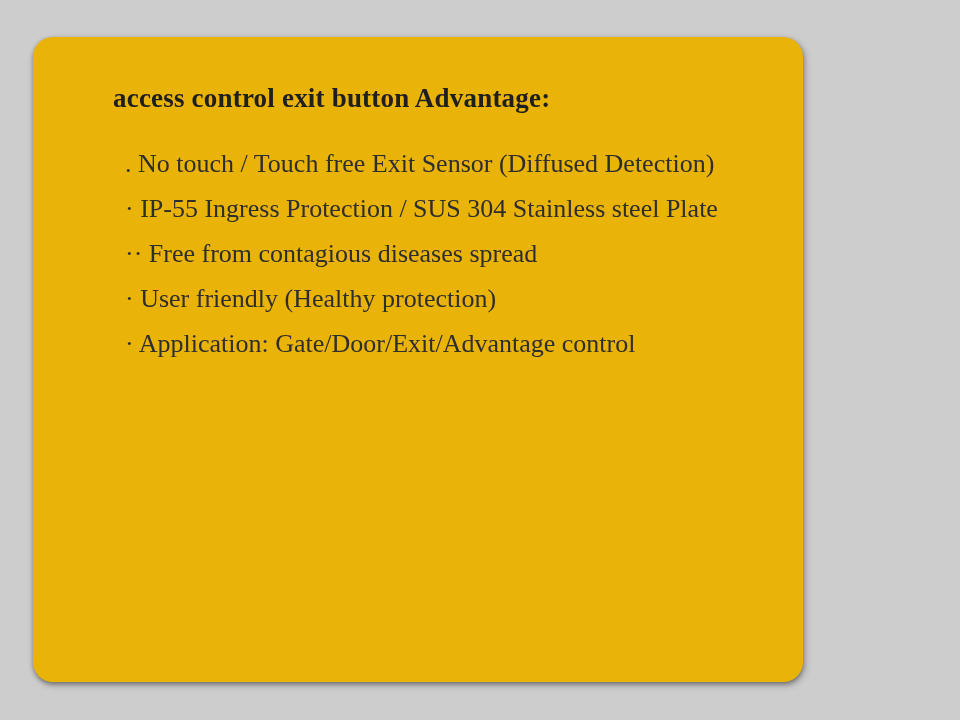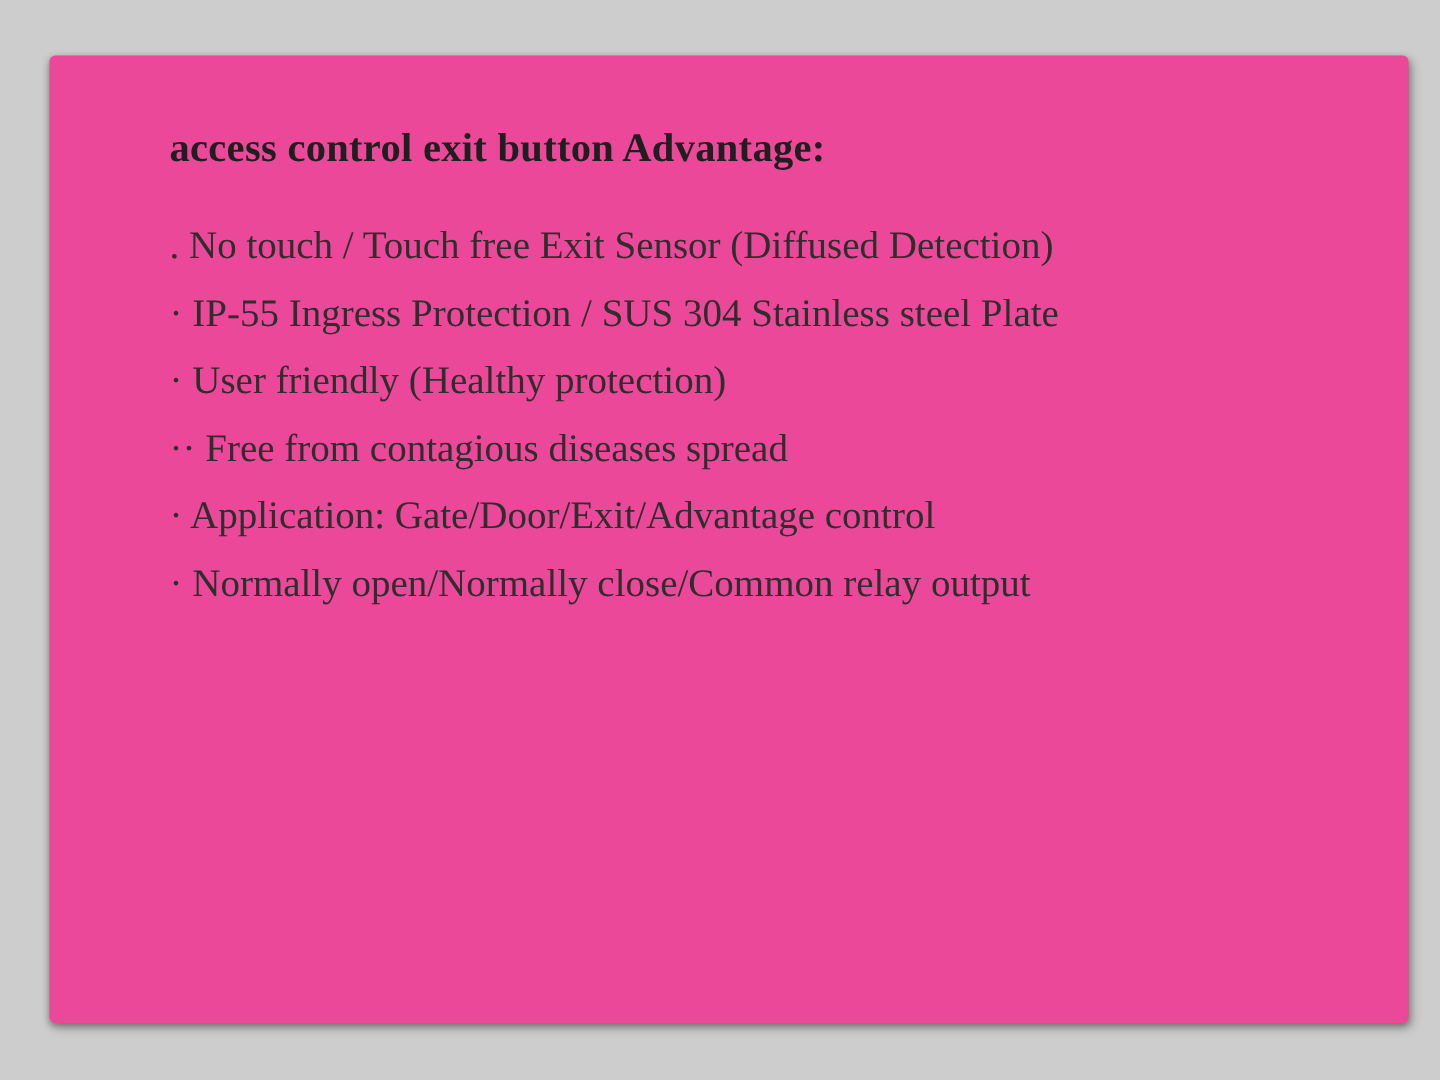--- a/index.html
+++ b/index.html
@@ -11,54 +11,53 @@
     height: 720px;
     background: #cdcdcd;
     font-family: "Liberation Serif", serif;
     position: relative;
     overflow: hidden;
   }
   .slide-card {
     position: absolute;
     left: 33px;
     top: 37px;
-    width: 906px;
+    width: 770px;
     height: 645px;
-    background: #ec4899;
-    border-radius: 4px;
+    background: #eab308;
+    border-radius: 20px;
     box-shadow: 0 2px 4px rgba(0,0,0,0.30), 2px 3px 7px rgba(0,0,0,0.25);
     box-sizing: border-box;
     padding: 44px 40px 0 80px;
   }
   .slide-title {
     font-size: 27px;
     font-weight: bold;
     color: #1f1f1f;
     line-height: 34px;
     margin: 0 0 26px 0;
     letter-spacing: 0.2px;
   }
   .bullet-list {
-    margin: 0;
+    margin: 12px;
     padding: 0;
     list-style: none;
   }
   .bullet-line {
     font-size: 26px;
     line-height: 45px;
     color: #2e2e2e;
     white-space: nowrap;
   }
 </style>
 </head>
 <body>
 
 <div class="slide-card">
   <h1 class="slide-title">access control exit button Advantage:</h1>
   <ul class="bullet-list">
     <li class="bullet-line">. No touch / Touch free Exit Sensor (Diffused Detection)</li>
     <li class="bullet-line">· IP-55 Ingress Protection / SUS 304 Stainless steel Plate</li>
+    <li class="bullet-line">·· Free from contagious diseases spread</li>
     <li class="bullet-line">· User friendly (Healthy protection)</li>
-    <li class="bullet-line">·· Free from contagious diseases spread</li>
     <li class="bullet-line">· Application: Gate/Door/Exit/Advantage control</li>
-    <li class="bullet-line">· Normally open/Normally close/Common relay output</li>
   </ul>
 </div>
 
 </body></html>

